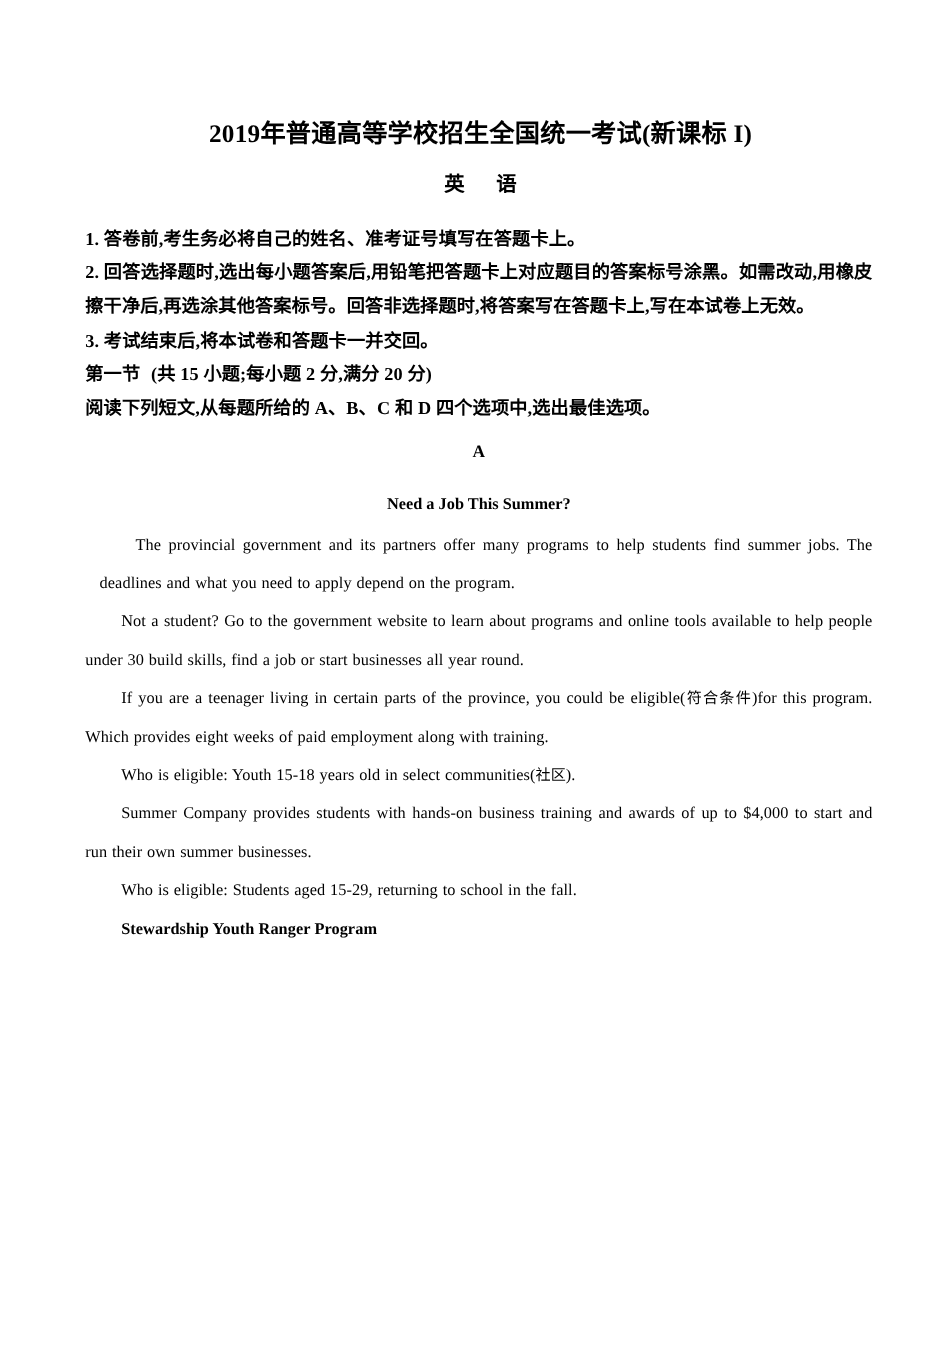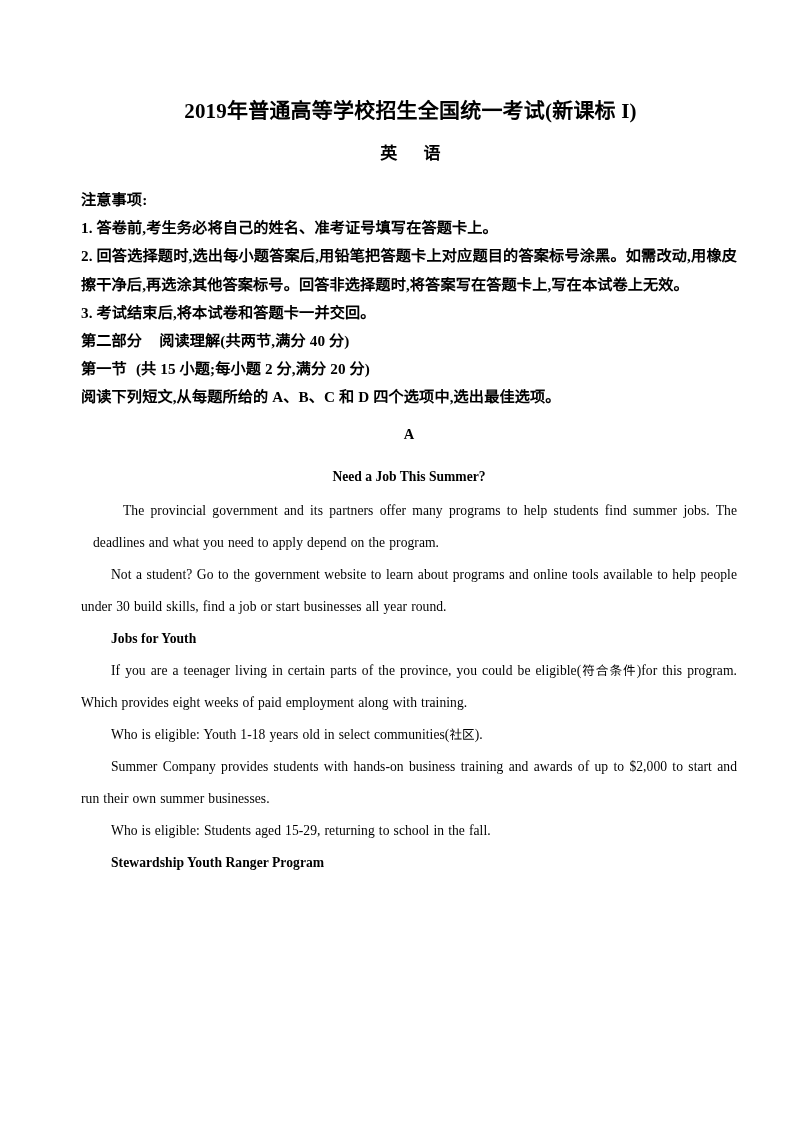--- a/index.html
+++ b/index.html
@@ -13,21 +13,21 @@
     height: 1122px;
     position: relative;
     overflow: hidden;
     font-family: "Liberation Serif", "DejaVu Serif", serif;
     color: #000000;
     -webkit-font-smoothing: antialiased;
   }
 
   .page {
     position: absolute;
-    left: 14px;
+    left: 4px;
     top: 0;
     width: 667px;
     height: 1122px;
     background: #ffffff;
   }
 
   
   .title-block {
     position: absolute;
     left: 36px;
@@ -142,40 +142,37 @@
 
 <div class="page">
 
   <div class="title-block">
     <div class="doc-title">2019年普通高等学校招生全国统一考试(新课标 I)</div>
     <div class="doc-subtitle"><span>英</span><span class="sp"></span><span>语</span></div>
   </div>
 
   <div class="content">
 
-    <div class="cn-line">注意事项:</div>
     <div class="cn-line">1. 答卷前,考生务必将自己的姓名、准考证号填写在答题卡上。</div>
     <div class="cn-wrap">2. 回答选择题时,选出每小题答案后,用铅笔把答题卡上对应题目的答案标号涂黑。如需改动,用橡皮擦干净后,再选涂其他答案标号。回答非选择题时,将答案写在答题卡上,写在本试卷上无效。</div>
     <div class="cn-line">3. 考试结束后,将本试卷和答题卡一并交回。</div>
 
-    <div class="cn-line"><span>第二部分</span><span class="gap"></span><span>阅读理解(共两节,满分 40 分)</span></div>
     <div class="cn-line"><span>第一节</span><span class="gap-sm"></span><span>(共 15 小题;每小题 2 分,满分 20 分)</span></div>
     <div class="cn-line">阅读下列短文,从每题所给的 A、B、C 和 D 四个选项中,选出最佳选项。</div>
 
     <div class="passage-letter">A</div>
     <div class="passage-title">Need a Job This Summer?</div>
 
     <p class="en-para first-en">The provincial government and its partners offer many programs to help students find summer jobs. The deadlines and what you need to apply depend on the program.</p>
     <p class="en-para">Not a student? Go to the government website to learn about programs and online tools available to help people under 30 build skills, find a job or start businesses all year round.</p>
 
-    <div class="en-sub">Jobs for Youth</div>
     <p class="en-para"><span>If you are a teenager living in certain parts of the province, you could be eligible(</span><span class="cjk-gloss">符合条件</span><span>)for this program. Which provides eight weeks of paid employment along with training.</span></p>
-    <p class="en-para"><span>Who is eligible: Youth 1-18 years old in select communities(</span><span class="cjk-gloss">社区</span><span>).</span></p>
+    <p class="en-para"><span>Who is eligible: Youth 15-18 years old in select communities(</span><span class="cjk-gloss">社区</span><span>).</span></p>
 
-    <p class="en-para">Summer Company provides students with hands-on business training and awards of up to $2,000 to start and run their own summer businesses.</p>
+    <p class="en-para">Summer Company provides students with hands-on business training and awards of up to $4,000 to start and run their own summer businesses.</p>
     <p class="en-para">Who is eligible: Students aged 15-29, returning to school in the fall.</p>
 
     <div class="en-sub">Stewardship Youth Ranger Program</div>
 
   </div>
 
 
 </div>
 
 </body></html>

